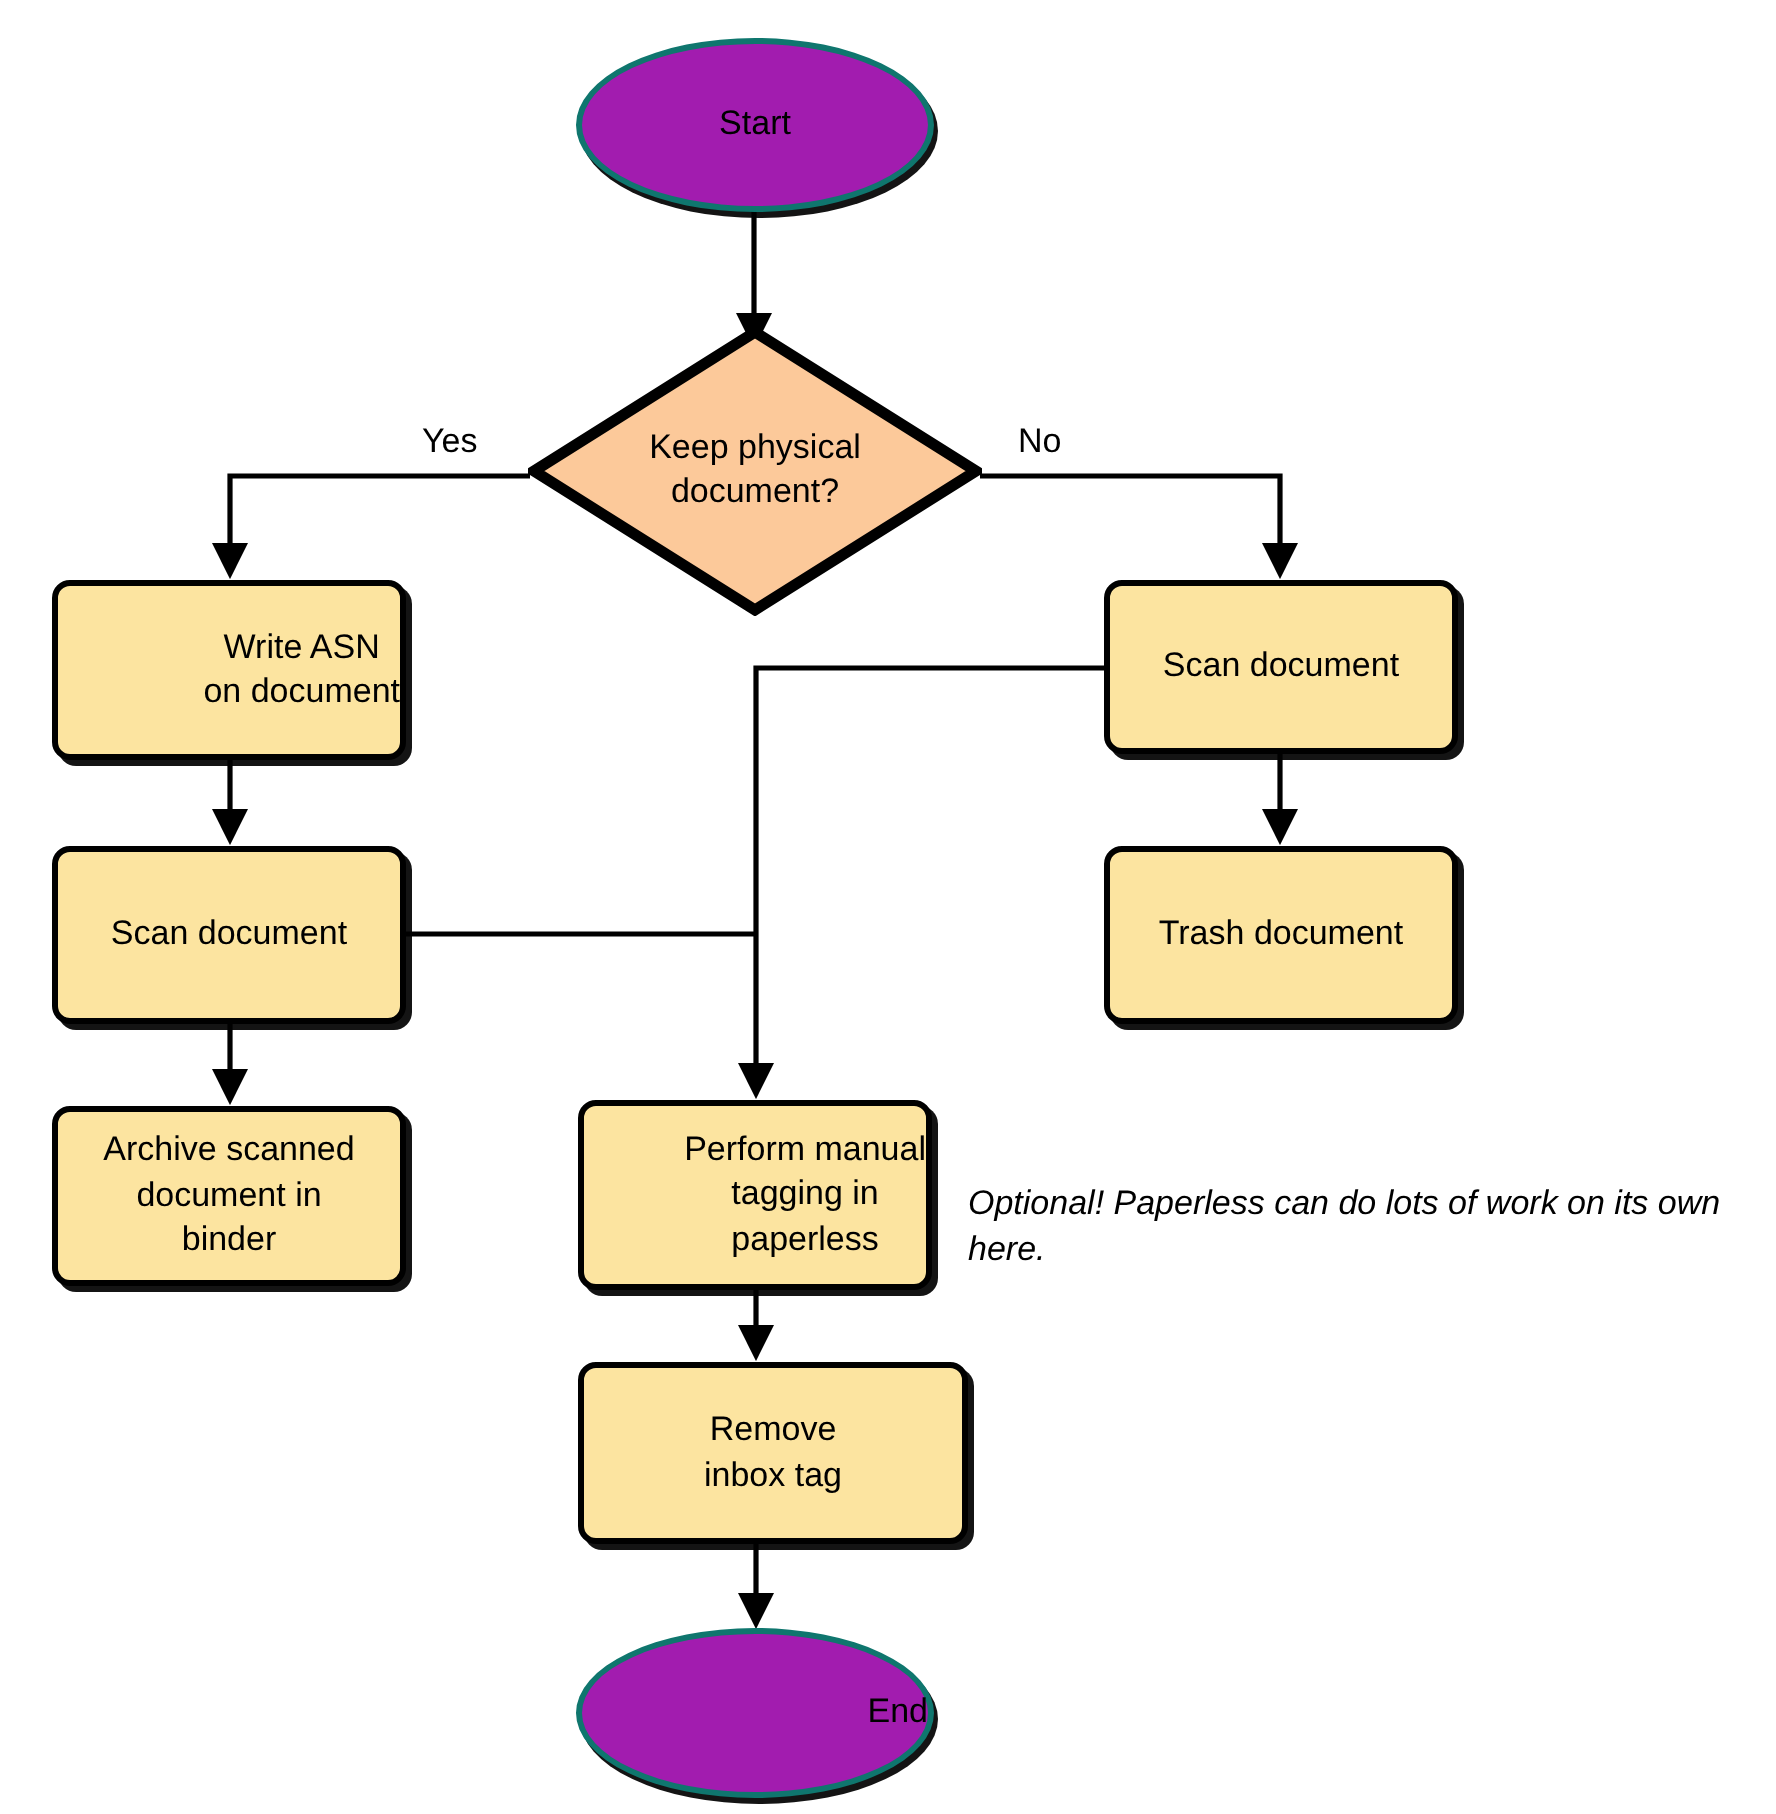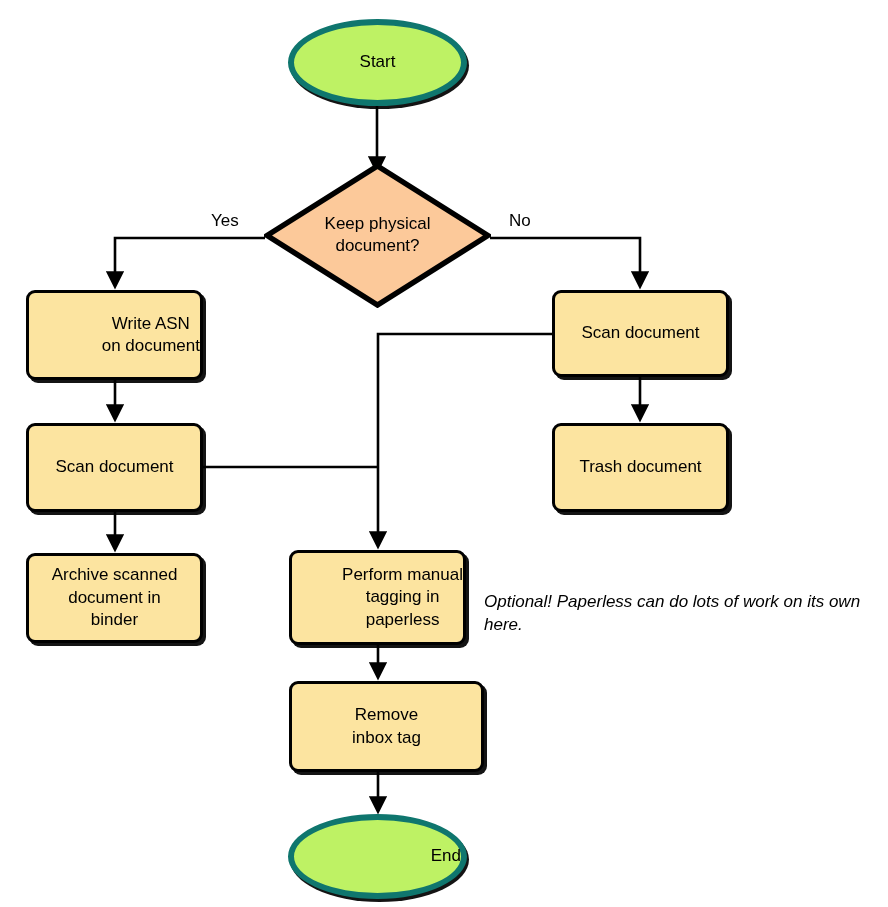--- a/index.html
+++ b/index.html
@@ -32,23 +32,23 @@
     align-items: center;
     justify-content: center;
     text-align: center;
     color: #000000;
     font-size: 17px;
     line-height: 1.32;
     z-index: 3;
     white-space: pre-line;
   }
   .node.terminal {
-    border: 6px solid #0f766e;
+    border: 3px solid #0f766e;
     border-radius: 50%;
-    background: #bef264;
+    background: #a21caf;
     box-shadow: 2px 3px 0 rgba(0,0,0,0.92);
   }
   .node.process {
     border: 3px solid #000000;
     border-radius: 9px;
     background: #fce4a0;
     box-shadow: 3px 3px 0 rgba(0,0,0,0.92);
   }
   .node.decision {
     border: none;

